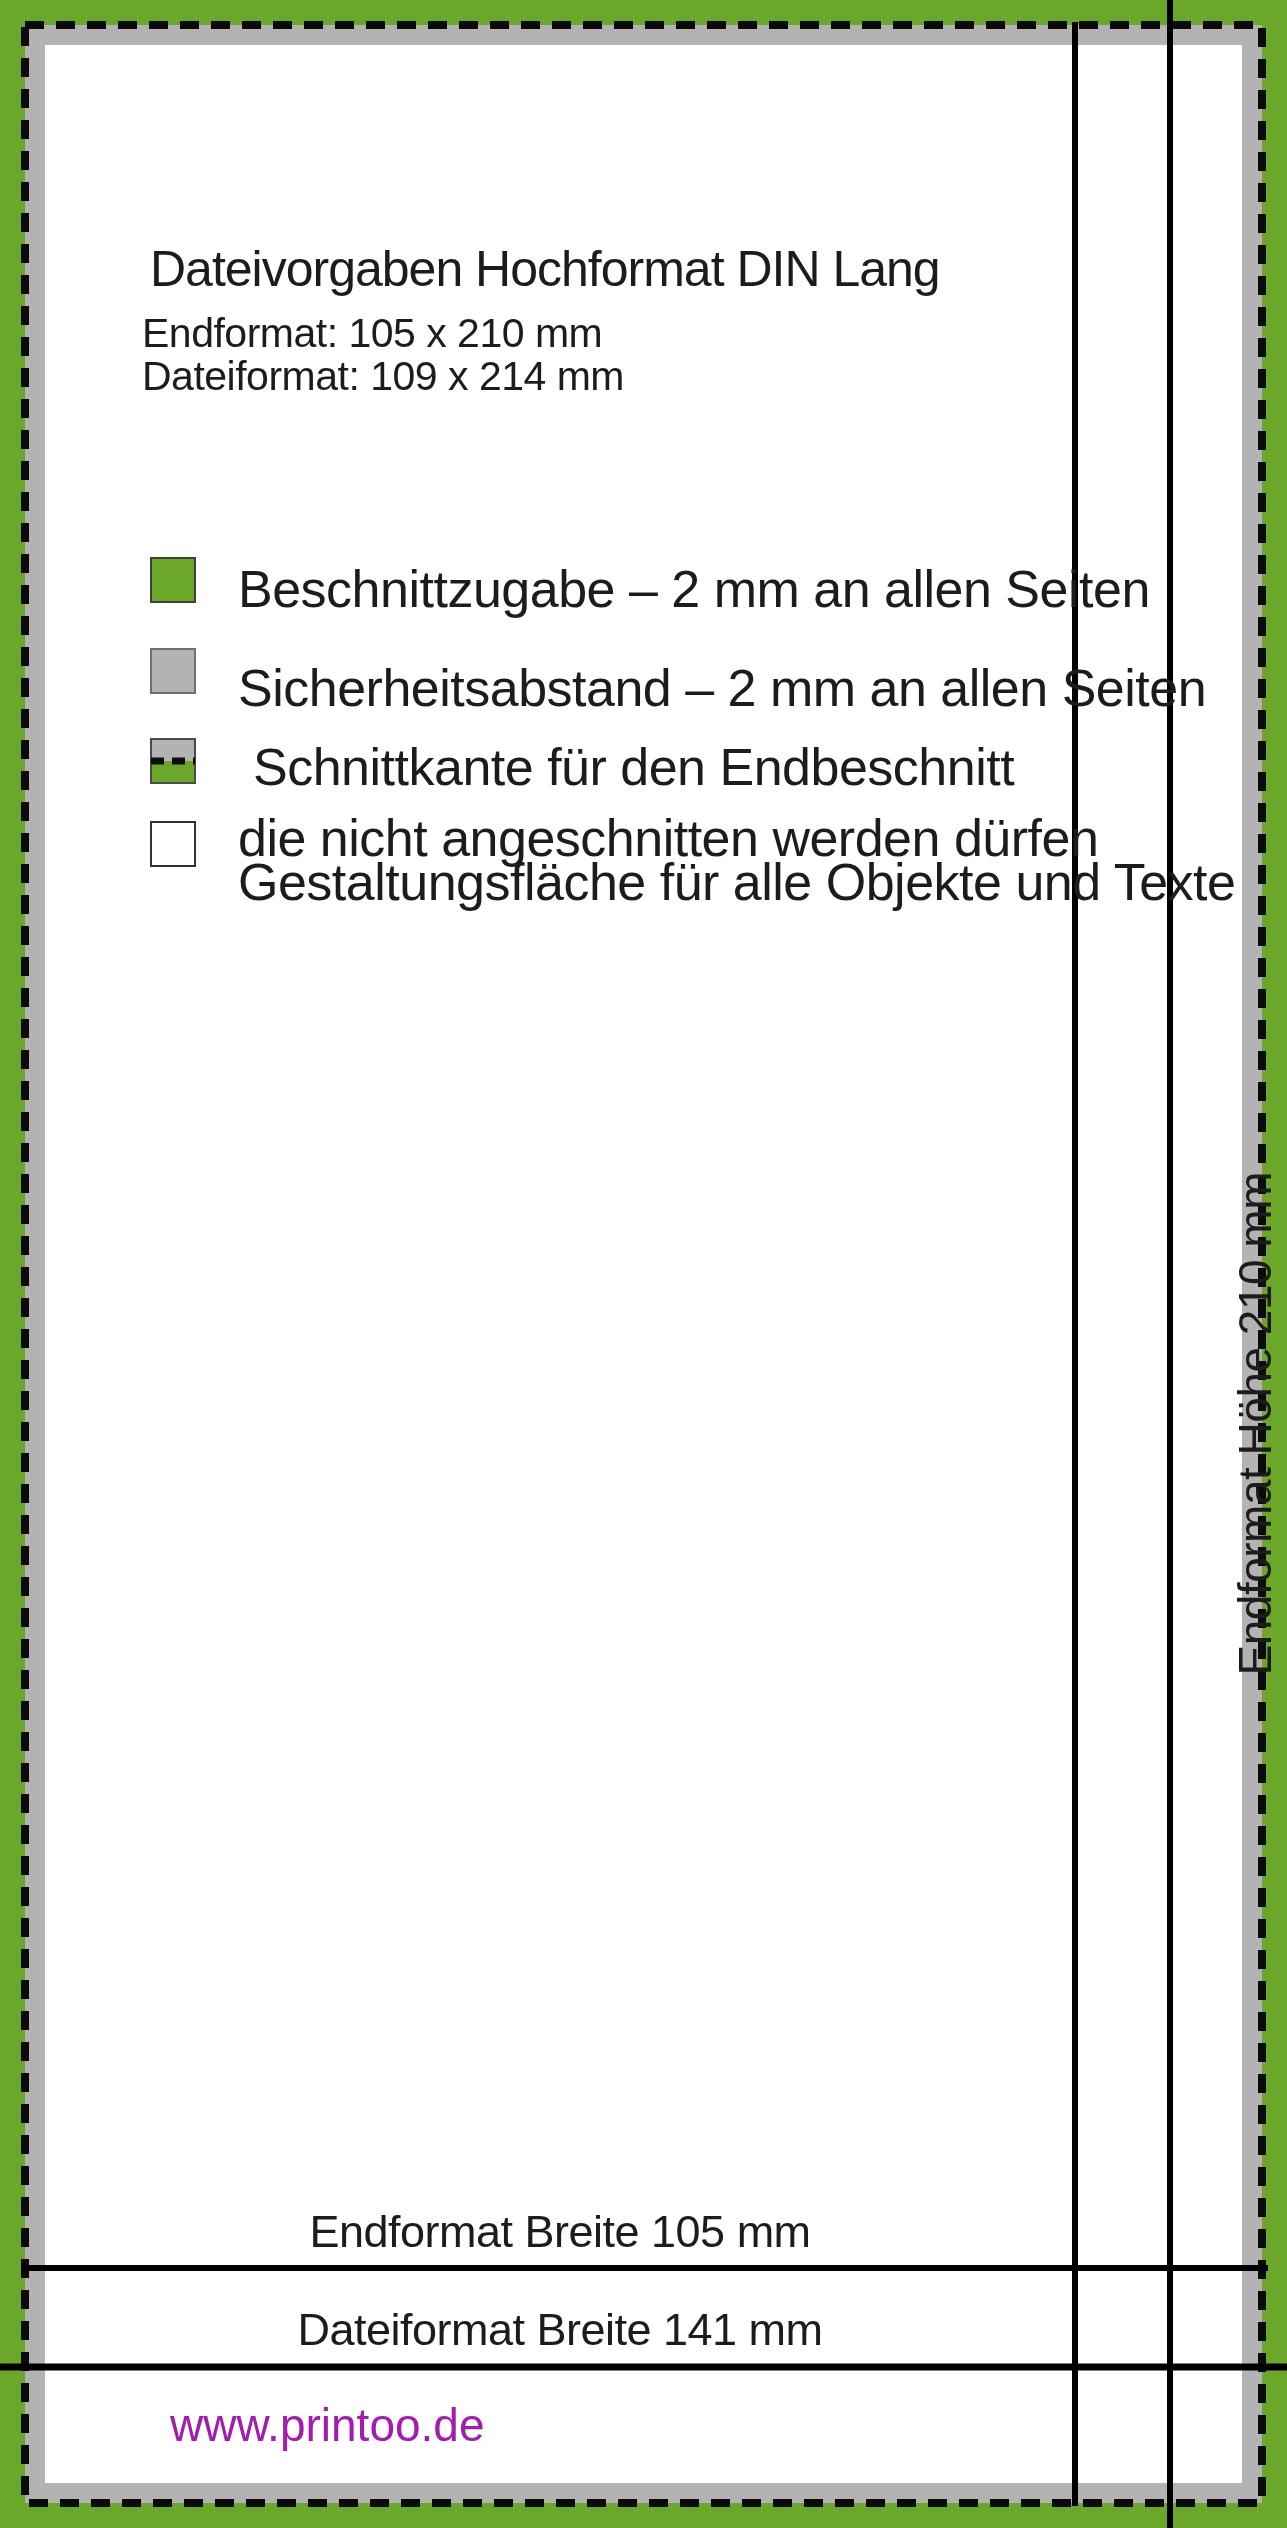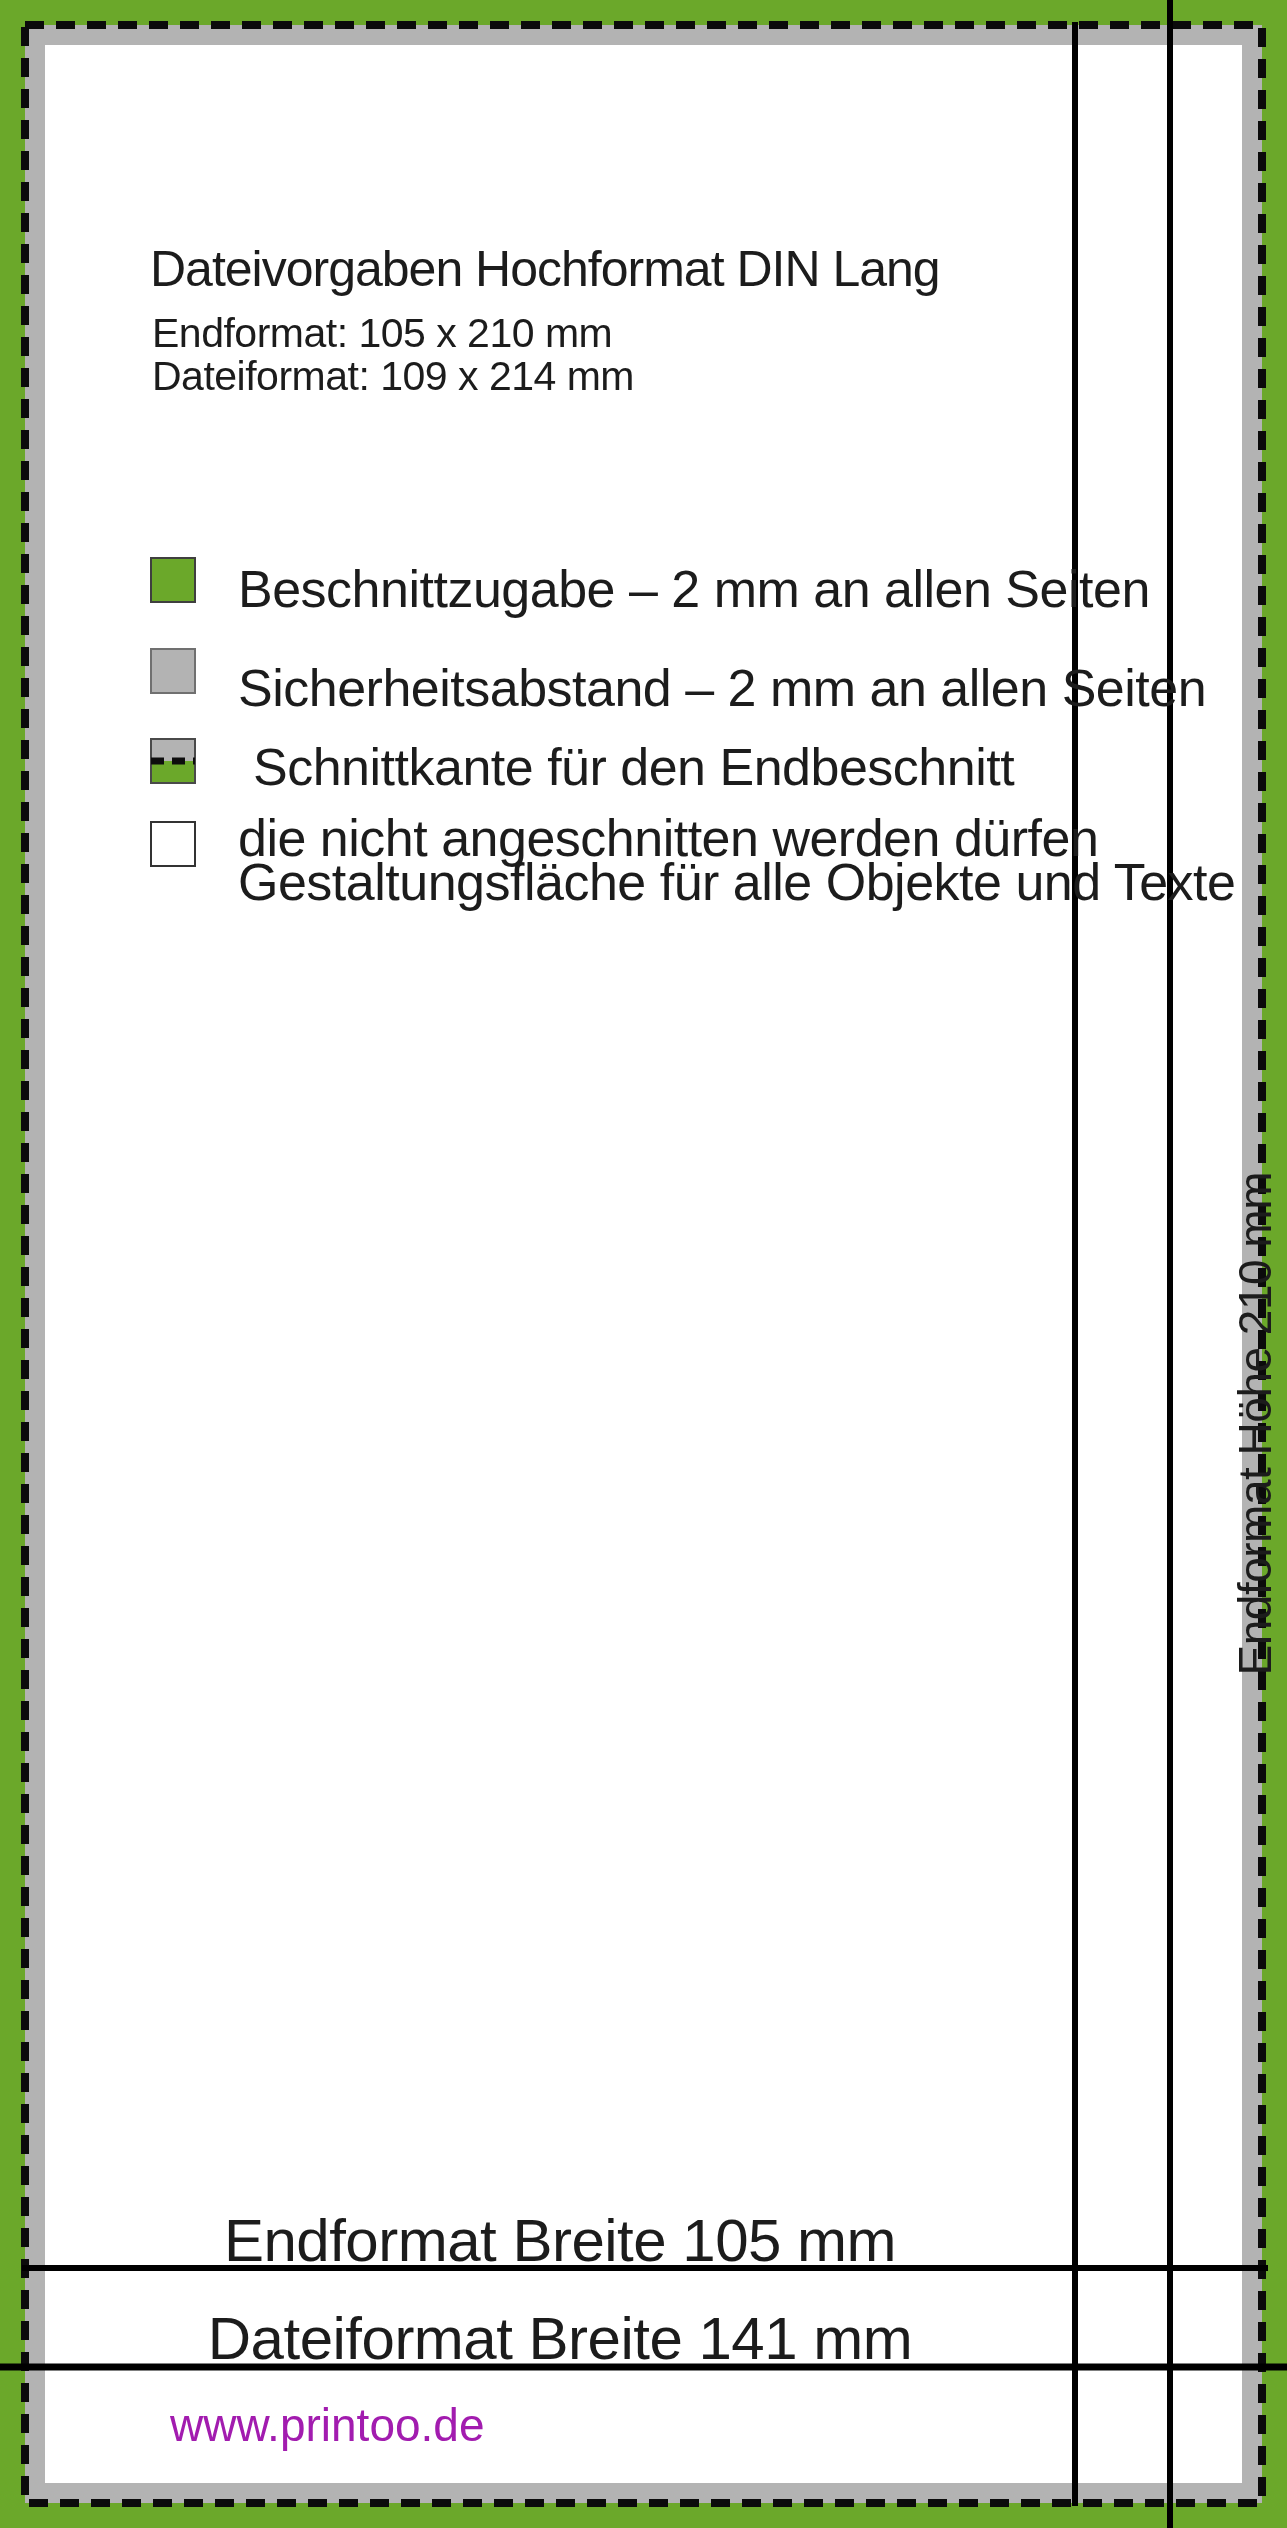--- a/index.html
+++ b/index.html
@@ -20,21 +20,21 @@
 
   .overlay-svg { position:absolute; left:0; top:0; width:1287px; height:2528px; }
 
   .text-layer { position:absolute; left:0; top:0; width:1287px; height:2044px; }
 
   .page-title {
     position:absolute; left:150px; top:240px;
     font-size:50px; letter-spacing:-1px; white-space:nowrap;
   }
   .page-subtitle {
-    position:absolute; left:152px; top:312px;
+    position:absolute; left:142px; top:312px;
     font-size:41px; line-height:43px; letter-spacing:-0.5px; white-space:nowrap;
   }
 
   .swatch {
     position:absolute; left:150px; width:42px; height:42px;
     border:2px solid #3f3f3f; box-sizing:content-box;
   }
   .swatch-bleed  { top:557px; background:#6BA82A; }
   .swatch-safety { top:648px; background:#B3B3B3; border-color:#707070; }
   .swatch-cut    { top:738px; background:linear-gradient(#B3B3B3 0 50%, #6BA82A 50% 100%); border-color:#4a4a4a; }
@@ -56,21 +56,21 @@
 
   .vtext-anchor { position:absolute; width:0; height:0; }
   .vtext {
     position:absolute; left:0; top:0;
     white-space:nowrap; font-size:46px; letter-spacing:-0.5px;
     transform:rotate(-90deg) translate(-50%,-50%);
   }
 
   .dim-breite {
     position:absolute; left:45px; width:1030px; text-align:center;
-    font-size:60px; letter-spacing:-0.5px; white-space:nowrap;
+    font-size:45px; letter-spacing:-0.5px; white-space:nowrap;
   }
   .dim-breite.endformat  { top:2206px; }
   .dim-breite.dateiformat{ top:2304px; }
 
   .footer-url {
     position:absolute; left:170px; top:2398px;
     font-size:46px; color:#a21caf; white-space:nowrap;
   }
 </style>
 </head>

